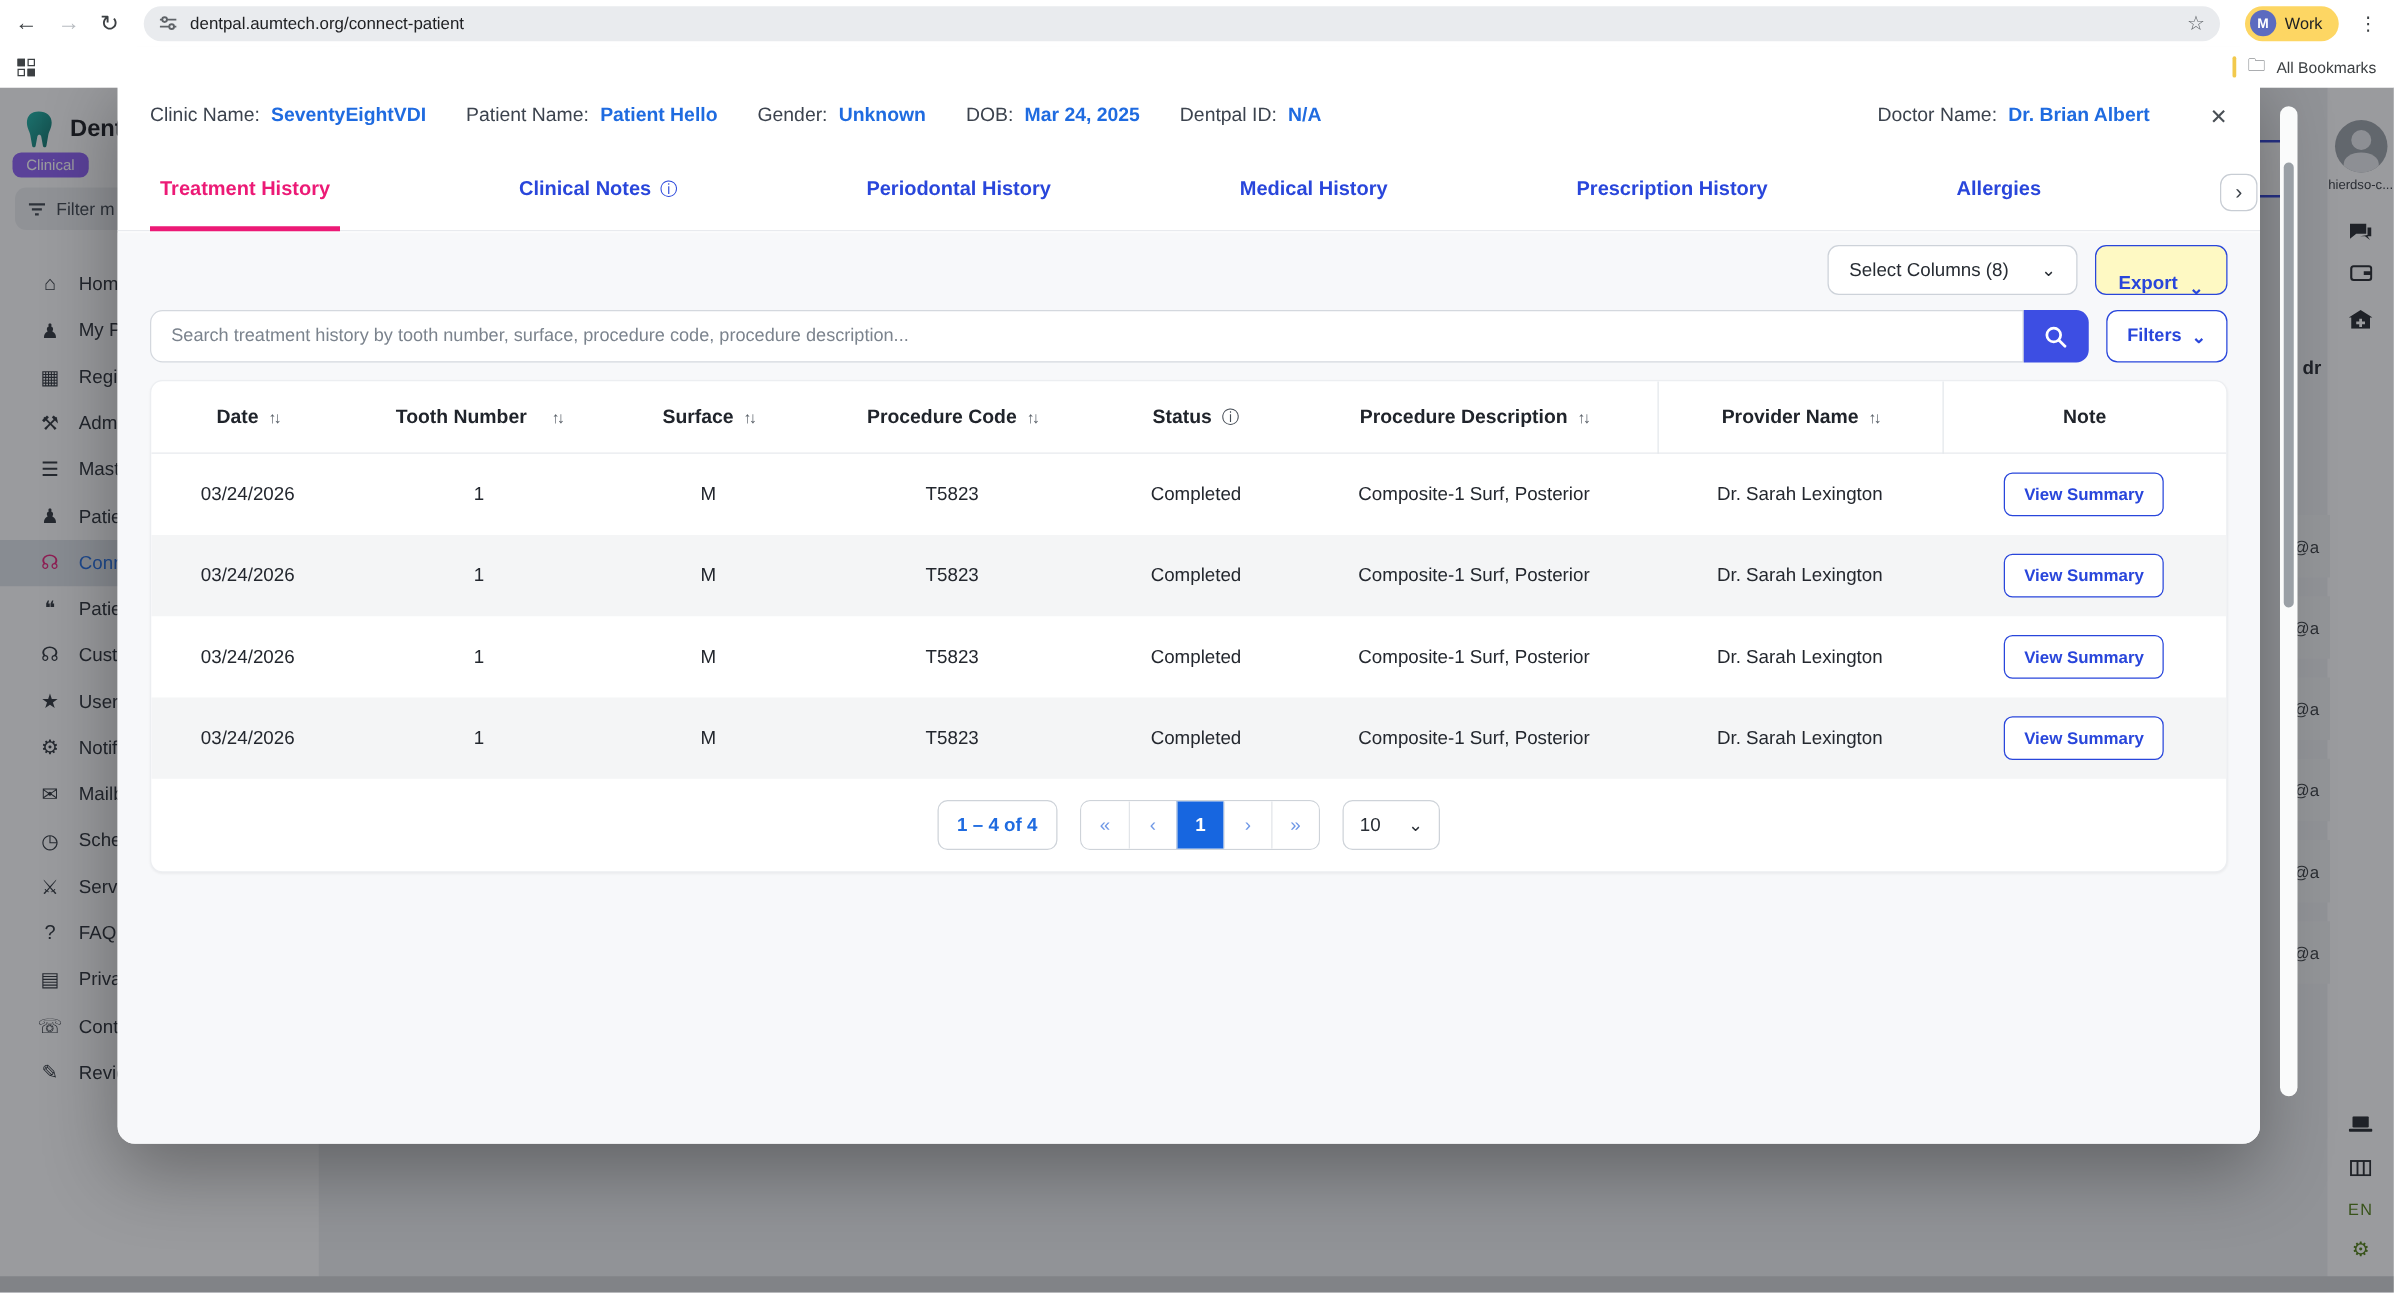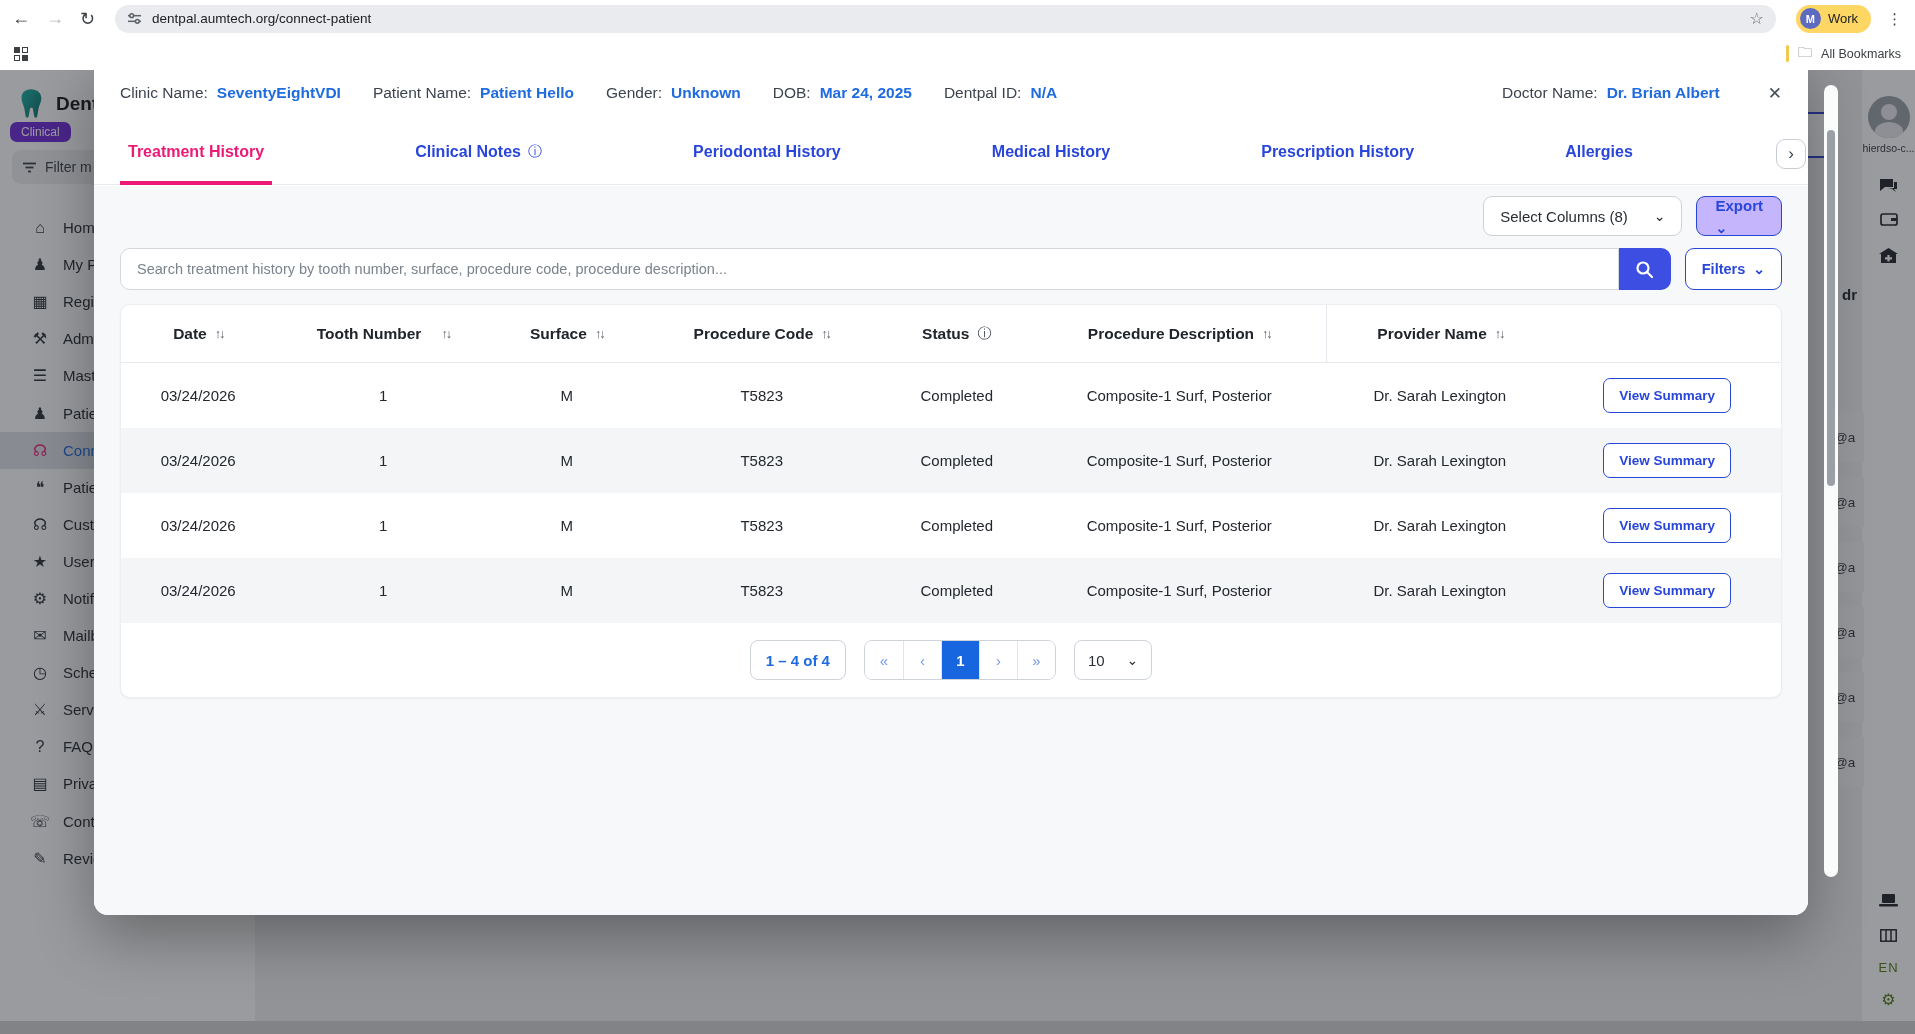--- a/index.html
+++ b/index.html
@@ -28,21 +28,21 @@
 
   
   .page { position:absolute; top:70px; left:0; right:0; bottom:0; background:#eef0f2; }
   .overlay { position:absolute; inset:0; background:rgba(30,34,40,0.45); z-index:5; }
 
   .sidebar { position:absolute; left:0; top:0; width:255px; bottom:0; background:#fff; }
   .logo-row { position:absolute; left:16px; top:18px; display:flex; align-items:center; gap:10px; }
   .brand { font-size:19px; color:#14171c; }
   .brand b { font-weight:bold; }
   .collapse-ic { position:absolute; right:20px; top:28px; }
-  .badge { position:absolute; left:10px; top:52px; background:#6d28d9; color:#fff; font-size:12px; padding:3px 11px; border-radius:7px; }
+  .badge { position:absolute; left:10px; top:52px; background:#8b5cf6; color:#fff; font-size:12px; padding:3px 11px; border-radius:7px; }
   .filterbox { position:absolute; left:12px; top:80px; width:215px; height:34px; background:#edeff1; border-radius:9px; display:flex; align-items:center; gap:9px; padding:0 11px; font-size:14px; color:#3a4149; }
   .side-list { position:absolute; left:0; top:139px; right:0; }
   .side-item { height:37.1px; display:flex; align-items:center; gap:13px; padding-left:30px; font-size:15px; color:#262b32; cursor:pointer; }
   .side-item .ic { width:20px; text-align:center; font-size:16px; color:#2b3138; }
   .side-item.active { background:#dfe3e9; }
   .side-item.active .ic { color:#e91e78; }
   .side-item.active .lbl { color:#1f6be0; }
 
   .connect-tab { position:absolute; left:283px; top:10px; height:25px; display:flex; align-items:center; gap:6px; background:#e7e9ec; border-radius:8px 8px 0 0; padding:0 12px; font-size:12.5px; color:#33383e; }
   .blue-frag { position:absolute; left:346px; top:43px; width:217px; height:44px; background:#2c3ed6; border-radius:10px; }
@@ -74,21 +74,21 @@
 
   .m-tabs { height:62px; display:flex; align-items:center; justify-content:space-between; padding:0 2px 0 26px; border-bottom:1px solid #e8eaee; }
   .tab { height:62px; display:flex; align-items:center; gap:7px; font-size:16px; font-weight:bold; color:#2946db; border-bottom:4px solid transparent; padding:0 8px; cursor:pointer; }
   .tab.active { color:#ec1a76; border-bottom-color:#ec1a76; }
   .tab .info { font-size:14px; font-weight:normal; }
   .tabs-next { width:30px; height:30px; border:1px solid #c8cdd4; border-radius:9px; background:#fff; display:flex; align-items:center; justify-content:center; font-size:17px; color:#3d434b; cursor:pointer; }
 
   .m-body { position:absolute; top:131px; left:0; right:0; bottom:0; background:#f7f8fa; padding:10px 26px 0 26px; }
   .toolbar { display:flex; justify-content:flex-end; gap:14px; }
   .sel-cols { height:40px; border:1px solid #cdd2d9; border-radius:9px; background:#fff; display:flex; align-items:center; gap:26px; padding:0 16px; font-size:15px; color:#272c33; cursor:pointer; }
-  .export-btn { height:40px; border:1.5px solid #2946db; border-radius:9px; background:#c4b5fd; display:flex; align-items:flex-start; gap:9px; padding:0 18px; font-size:15px; font-weight:bold; color:#2946db; cursor:pointer;flex-direction:column; }
+  .export-btn { height:40px; border:1.5px solid #2946db; border-radius:9px; background:#fef9c3; display:flex; align-items:flex-end; gap:9px; padding:0 18px; font-size:15px; font-weight:bold; color:#2946db; cursor:pointer; }
   .chev { font-size:14px; line-height:10px; }
 
   .search-row { display:flex; margin-top:12px; }
   .search-input { flex:1; height:42px; border:1px solid #d4d8de; border-radius:10px 0 0 10px; background:#fff; padding:0 16px; font-size:14.5px; color:#30363d; font-family:"Liberation Sans", sans-serif; }
   .search-input::placeholder { color:#7b838d; }
   .search-btn { width:52px; height:42px; background:#3d4ee3; border:none; border-radius:0 10px 10px 0; display:flex; align-items:center; justify-content:center; cursor:pointer; }
   .filters-btn { height:42px; border:1.5px solid #2946db; border-radius:9px; background:#fff; display:flex; align-items:center; gap:8px; padding:0 16px; margin-left:14px; font-size:14.5px; font-weight:bold; color:#2946db; cursor:pointer; }
 
   .card { margin-top:14px; background:#fff; border:1px solid #eceef1; border-radius:10px; box-shadow:0 1px 2px rgba(0,0,0,0.05); overflow:hidden; }
   .thead { display:flex; height:58px; border-bottom:1px solid #e8eaee; align-items:center; }
@@ -416,20 +416,23 @@
             <span class="info">ⓘ</span>
           </div>
           <div class="th c5">
             <span>Procedure Description</span>
             <span class="sort">↑↓</span>
           </div>
           <div class="th c6 bordered">
             <span>Provider Name</span>
             <span class="sort">↑↓</span>
           </div>
+          <div class="th c7 bordered">
+            <span>Note</span>
+          </div>
         </div>
       <div id="tbody">
           <div class="trow">
             <div class="td c0">03/24/2026</div>
             <div class="td c1">1</div>
             <div class="td c2">M</div>
             <div class="td c3">T5823</div>
             <div class="td c4">Completed</div>
             <div class="td c5">Composite-1 Surf, Posterior</div>
             <div class="td c6">Dr. Sarah Lexington</div>

